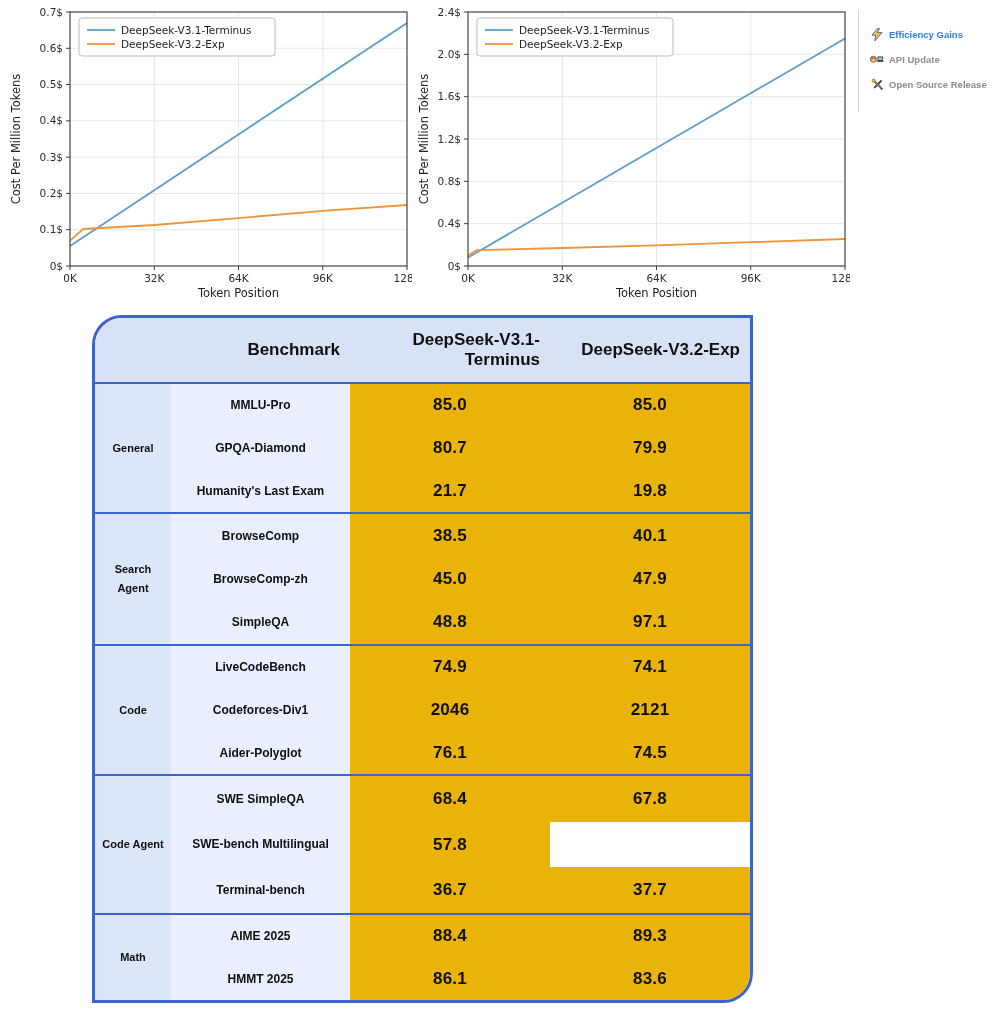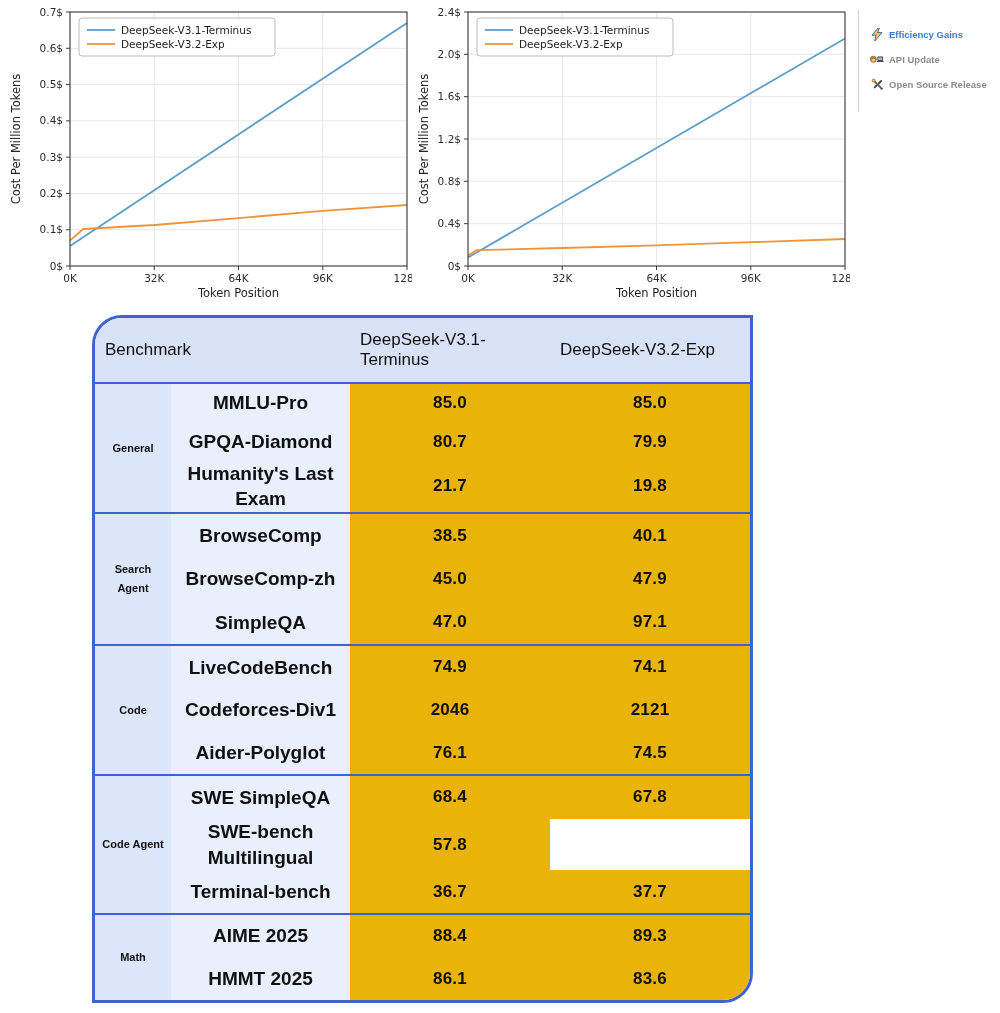--- a/index.html
+++ b/index.html
@@ -18,36 +18,36 @@
   .sidebar-items{position:absolute;left:12px;top:20px;display:flex;flex-direction:column;gap:12px;}
   .sidebar-item{display:flex;align-items:center;gap:5px;font-size:9.5px;font-weight:600;cursor:pointer;white-space:nowrap;}
   .sidebar-item .ic{display:inline-flex;width:14px;height:13px;align-items:center;justify-content:center;}
   
   .bench-table{
     position:absolute;left:92px;top:315px;width:655px;background:#ffffff;
     border:3px solid #3D63CC;border-radius:30px 0 30px 0;overflow:hidden;color:#101010;
   }
   .t-header{
     display:grid;grid-template-columns:255px 200px 200px;height:64px;background:#d8e2f7;
-    align-items:center;text-align:left;font-weight:normal;font-size:17px;line-height:1.15;
+    align-items:center;text-align:right;font-weight:bold;font-size:17px;line-height:1.15;
     border-bottom:2px solid #3D63CC;
   }
   .t-header .th{padding:0 10px;}
   .t-section{display:flex;}
   .t-section + .t-section{border-top:2px solid #3D63CC;}
   .s-general{height:128px}.s-search{height:130px}.s-code{height:128px}.s-codeagent{height:137px}.s-math{height:85px}
   .cat{
     width:76px;flex:0 0 76px;background:#dce6fa;display:flex;align-items:center;justify-content:center;
     font-weight:bold;font-size:11px;text-align:center;line-height:1.7;padding:0 4px;box-sizing:border-box;
   }
   .rows{flex:1;display:flex;flex-direction:column;}
   .row{flex:1;display:grid;grid-template-columns:179px 200px 200px;}
   .bname{
     background:#e9effc;display:flex;align-items:center;justify-content:center;font-weight:bold;
-    font-size:19px;text-align:center;padding:0 14px;box-sizing:border-box;line-height:1.35;
+    font-size:12px;text-align:center;padding:0 14px;box-sizing:border-box;line-height:1.35;
   }
   .val{display:flex;align-items:center;justify-content:center;font-size:17px;font-weight:bold;letter-spacing:.2px;background:#eab308;}
 </style>
 </head>
 <body>
 
 <div class="chart-box" id="chart-0"><svg width="404" height="296" viewBox="0 0 404 296">
       <line x1="62" x2="399" y1="262" y2="262" stroke="#e7e7e7" stroke-width="1"></line>
       <line x1="62" x2="399" y1="225.71428571428572" y2="225.71428571428572" stroke="#e7e7e7" stroke-width="1"></line>
       <line x1="62" x2="399" y1="189.42857142857142" y2="189.42857142857142" stroke="#e7e7e7" stroke-width="1"></line>
@@ -222,21 +222,21 @@
         <div class="val">38.5</div>
         <div class="val">40.1</div>
       </div>
       <div class="row">
         <div class="bname">BrowseComp-zh</div>
         <div class="val">45.0</div>
         <div class="val">47.9</div>
       </div>
       <div class="row">
         <div class="bname">SimpleQA</div>
-        <div class="val">47.0</div>
+        <div class="val">48.8</div>
         <div class="val">97.1</div>
       </div>
     </div>
   </div>
 
   <div class="t-section s-code">
     <div class="cat">Code</div>
     <div class="rows">
       <div class="row">
         <div class="bname">LiveCodeBench</div>

